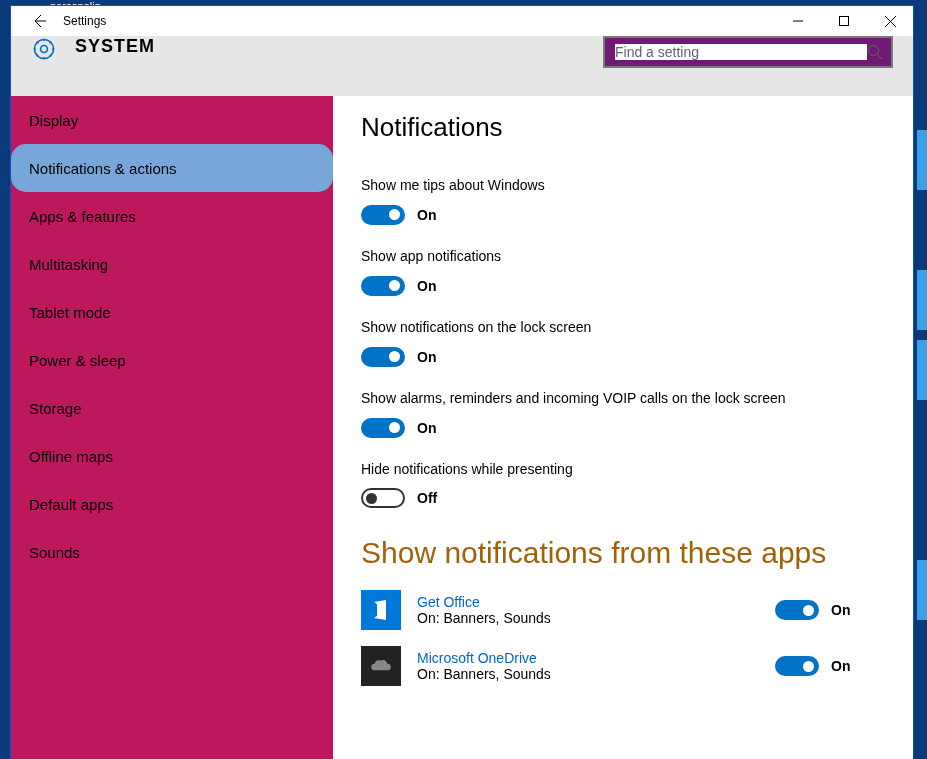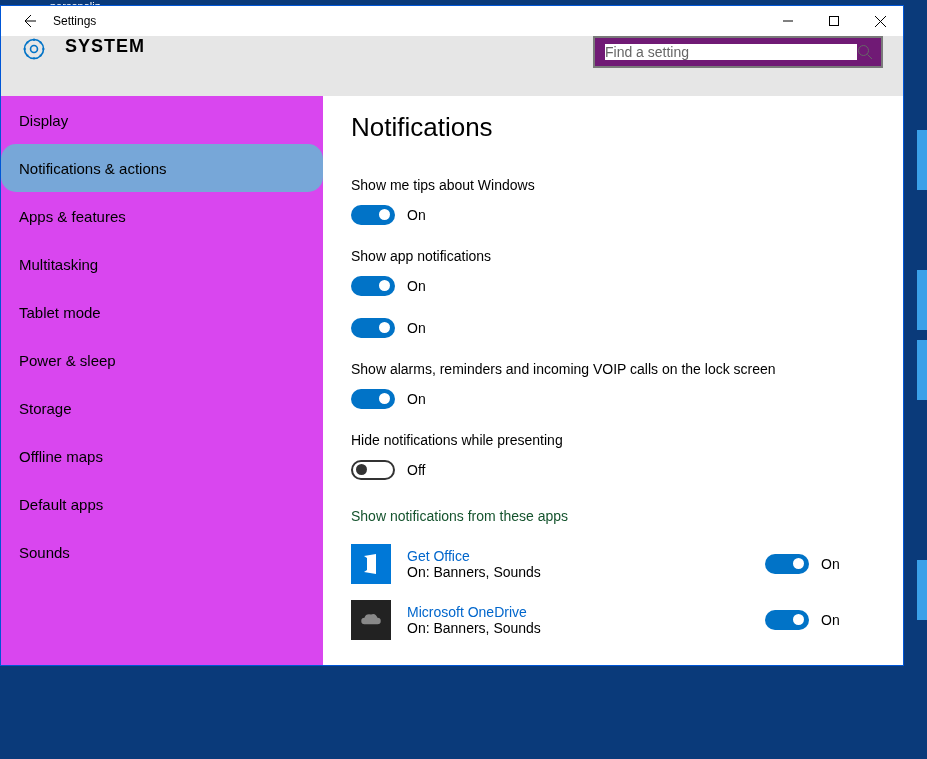--- a/index.html
+++ b/index.html
@@ -1,19 +1,19 @@
 <!DOCTYPE html>
 <html><head>
 <meta charset="utf-8">
 <style>
   * { box-sizing: border-box; margin: 0; padding: 0; font-family: "Segoe UI", Arial, sans-serif; }
   body { width: 927px; height: 759px; background: #0a3a7a; position: relative; overflow: hidden; }
   .desktop-icon { position: absolute; top: 0; left: 50px; color: white; font-size: 11px; }
   .window {
-    position: absolute; top: 5px; left: 0; width: 904px; height: 661px;
+    position: absolute; top: 5px; left: 10px; width: 904px; height: 755px;
     background: #fff; border: 1px solid #0056d6; display: flex; flex-direction: column;
   }
   .titlebar { height: 30px; background: #fff; display: flex; align-items: center; padding: 0 0 0 12px; }
   .back-btn { width: 32px; height: 30px; display:flex; align-items:center; justify-content:center; cursor:pointer;}
   .title-text { font-size: 12px; color: #000; margin-left: 8px; flex:1; }
   .win-controls { display: flex; }
   .win-btn { width: 46px; height: 30px; display:flex; align-items:center; justify-content:center; cursor:pointer; }
   .win-btn svg { stroke:#000; }
   .header {
     height: 60px; background: #e6e6e6; display:flex; align-items:flex-start; padding: 0 20px;
@@ -23,21 +23,21 @@
   .header-title { font-size: 18px; font-weight: 600; letter-spacing: 1px; color:#000; flex:1; }
   .search-box {
     width: 290px; height: 32px; border: 2px solid #7a7a7a; background:#701a75;
     display:flex; align-items:center; padding: 0 8px 0 10px; color:#666;
   }
   .search-box input {
     border:none; outline:none; flex:1; font-size:14px; color:#333;
   }
   .search-box input::placeholder { color:#666; }
   .body { flex:1; display:flex; overflow:hidden; }
-  .sidebar { width: 322px; background:#d946ef; padding-top: 0; overflow-y:auto;}
+  .sidebar { width: 322px; background:#be185d; padding-top: 0; overflow-y:auto;}
   .sidebar-item {
     height: 48px; display:flex; align-items:center; padding: 0 18px;
     font-size: 15px; color:#000; cursor:pointer;
   }
   .sidebar-item.selected { background:#77a7d8; color:#000;border-radius:15px; }
   .content { flex:1; background:#fff; padding: 16px 28px 16px 28px; overflow-y:auto; }
   .h1 { font-size: 26px; font-weight: 400; color:#000; margin-bottom: 33px; }
   .setting { margin-bottom: 22px; }
   .setting-label { font-size: 14px; color:#000; margin-bottom: 10px; line-height:1.35; max-width: 440px;}
   .toggle-row { display:flex; align-items:center; }
@@ -46,22 +46,22 @@
     cursor:pointer; display:inline-block; flex-shrink:0;
   }
   .toggle.on { background:#0173c7; }
   .toggle.off { background:#fff; border:2px solid #333; }
   .toggle .knob {
     width: 11px; height: 11px; border-radius:50%; background:#fff;
     position:absolute; top: 4.5px;
   }
   .toggle.on .knob { right: 5px; }
   .toggle.off .knob { left: 3px; top:2.5px; background:#333; width:11px; height:11px;}
-  .toggle-state { margin-left: 12px; font-size: 14px; color:#000; }
-  .h2 { font-size: 14px; font-weight: 400; color:#14532d; margin-top: 28px; margin-bottom: 20px;}
+  .toggle-state { margin-left: 12px; font-size: 14px; color:#000;font-weight:bold; }
+  .h2 { font-size: 30px; font-weight: 400; color:#a16207; margin-top: 28px; margin-bottom: 20px;}
   .app-row { display:flex; align-items:center; margin-bottom: 16px; }
   .app-icon { width: 40px; height: 40px; margin-right: 16px; display:flex; align-items:center; justify-content:center; flex-shrink:0;}
   .app-icon.office { background:#0078d7; color:#fff; }
   .app-icon.onedrive { background:#222; }
   .app-info { flex:1; }
   .app-name { font-size: 14px; color:#0066cc; }
   .app-detail { font-size: 14px; color:#000; }
   .app-toggle-wrap { display:flex; align-items:center; width:110px;}
   .right-tile { position:absolute; right:0; width:10px; height:60px; background:#3aa0e8; }
 </style>
@@ -153,20 +153,21 @@
         <div class="setting-label">Show app notifications</div>
         <div class="toggle-row">
           <div class="toggle on">
               <div class="knob"></div>
             </div>
           <span class="toggle-state">On</span>
         </div>
       </div>
 
       <div class="setting">
+        <div class="setting-label">Show notifications on the lock screen</div>
         <div class="toggle-row">
           <div class="toggle on">
               <div class="knob"></div>
             </div>
           <span class="toggle-state">On</span>
         </div>
       </div>
 
       <div class="setting">
         <div class="setting-label">Show alarms, reminders and incoming VOIP calls on the lock screen</div>

